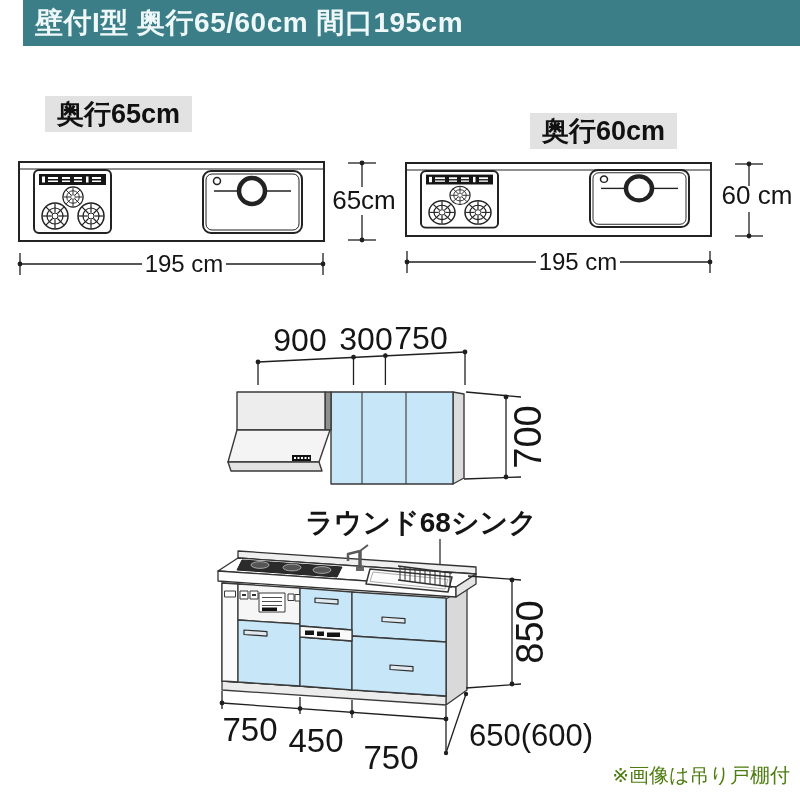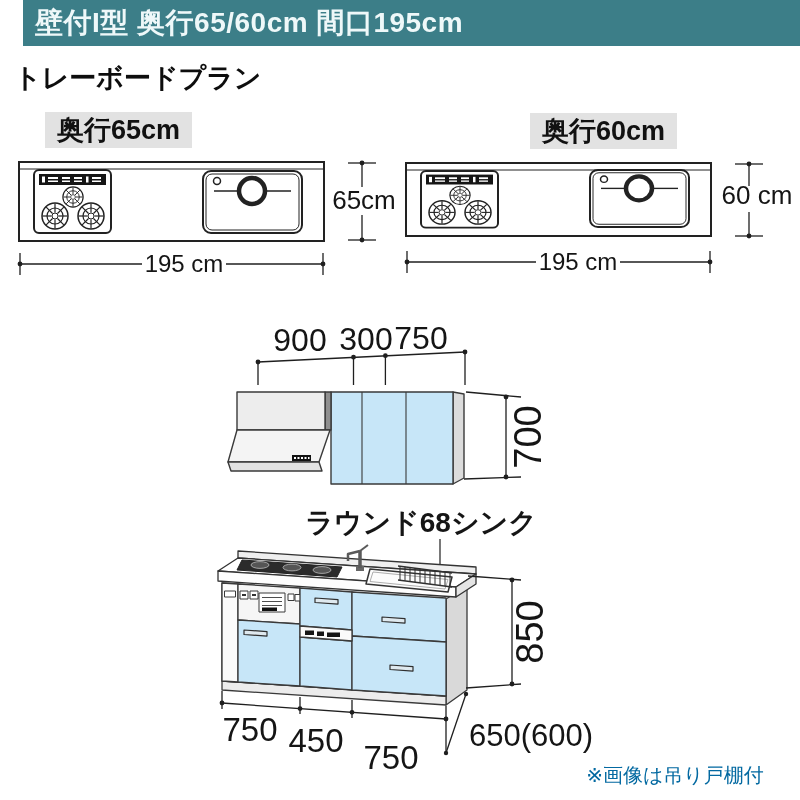--- a/index.html
+++ b/index.html
@@ -4,37 +4,36 @@
 <style>
   html,body{margin:0;padding:0;background:#fff;}
   .page{position:relative;width:800px;height:800px;background:#ffffff;overflow:hidden;
         font-family:"Liberation Sans","DejaVu Sans",sans-serif;color:#111;}
   .header{position:absolute;left:0;top:0;width:800px;height:46px;background:#3c7e88;
           color:#eef8f9;font-size:28px;font-weight:700;line-height:46px;
           padding-left:12px;box-sizing:border-box;letter-spacing:.5px;white-space:nowrap;margin-left:23px;}
   .plan-title{position:absolute;left:14px;top:60px;font-size:27px;font-weight:700;color:#0d0d0d;}
   .depth-label{position:absolute;width:147px;height:36px;background:#e2e2e2;color:#111;
                font-size:27px;font-weight:600;text-align:center;line-height:37px;white-space:nowrap;}
-  #label65{left:45px;top:112px;}
+  #label65{left:45px;top:96px;}
   #label60{left:530px;top:113px;}
   .note{position:absolute;font-size:21px;color:#161616;white-space:nowrap;}
   #note-illust{left:588px;top:288px;}
-  #note-hang{left:560px;top:762px;width:230px;text-align:center;font-size:20px;color:#0369a1;}
+  #note-hang{left:560px;top:762px;width:230px;text-align:right;font-size:20px;color:#4d7c0f;}
   svg.diagram{position:absolute;left:0;top:0;}
   svg text{font-family:"Liberation Sans","DejaVu Sans",sans-serif;fill:#151515;}
   .dim{stroke:#1f1f1f;stroke-width:1.3;fill:none;}
   .dot{fill:#1f1f1f;stroke:none;}
 </style>
 </head>
 <body>
 
 <div class="page">
 
   <div class="header">壁付I型 奥行65/60cm 間口195cm</div>
-  <div class="plan-title">トレーボードプラン</div>
 
   <div class="depth-label" id="label65">奥行65cm</div>
   <div class="depth-label" id="label60">奥行60cm</div>
 
   <div class="note" id="note-hang">※画像は吊り戸棚付</div>
 
   <svg class="diagram" width="800" height="800" viewBox="0 0 800 800">
     <defs>
       <g id="burner">
         <circle r="13" fill="#fff" stroke="#222" stroke-width="1.5"></circle>

